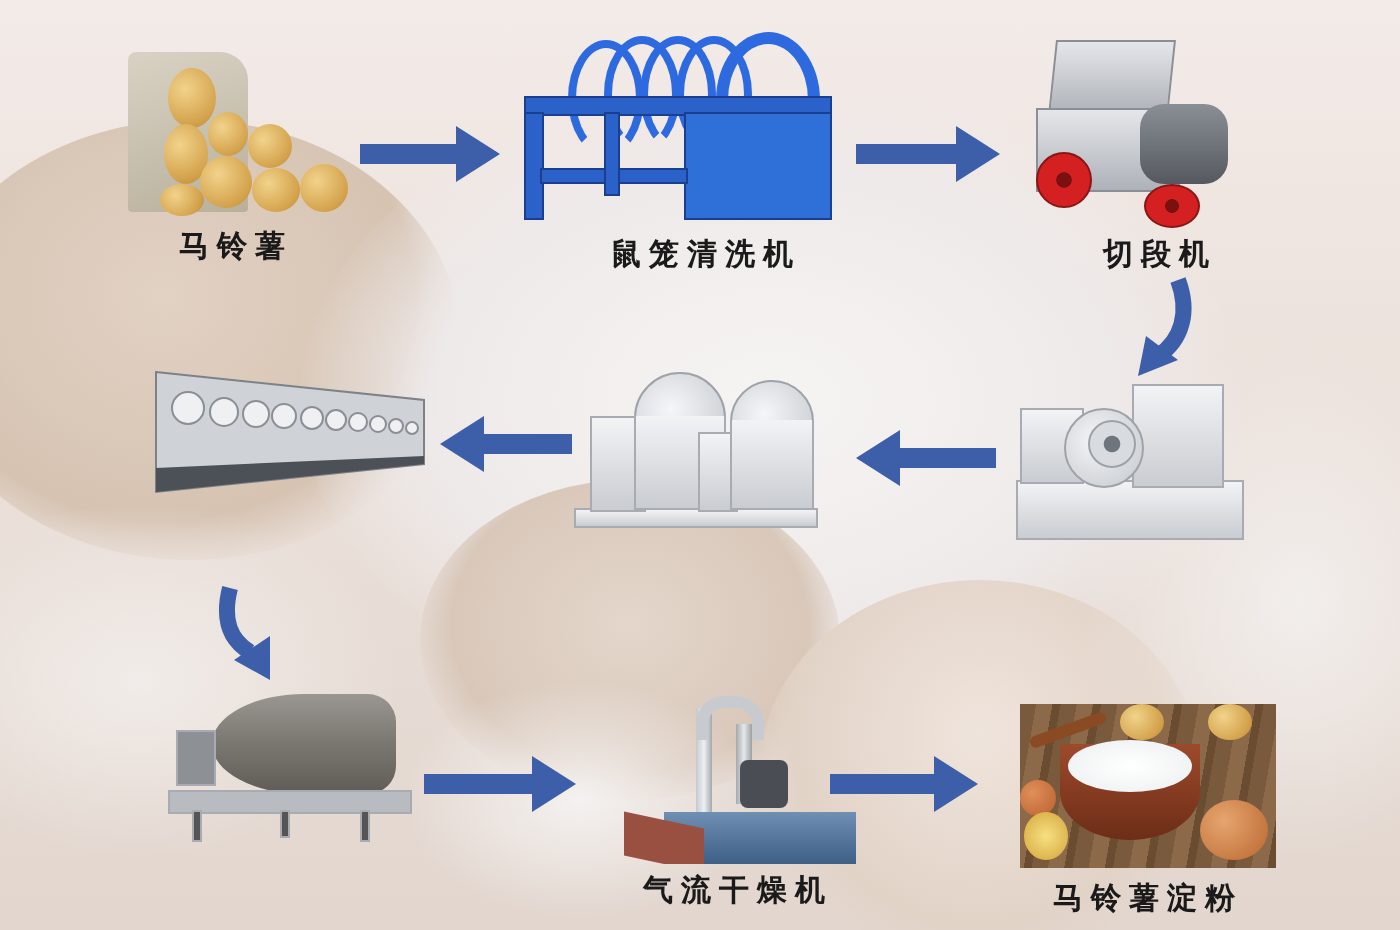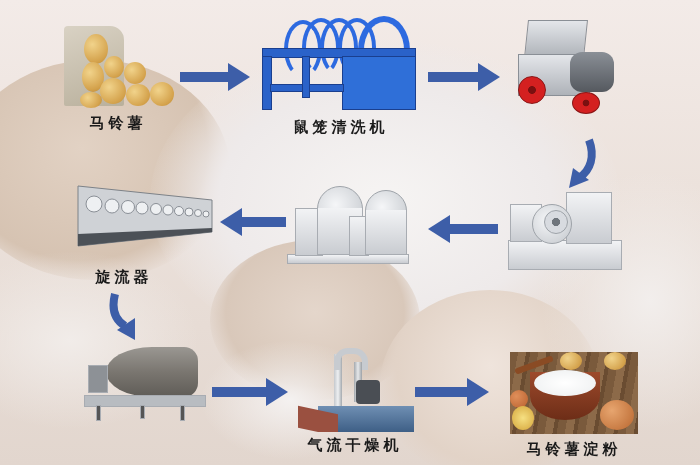--- a/index.html
+++ b/index.html
@@ -87,36 +87,37 @@
     <div class="drum-ring" style="left:40px; top:4px; width:30px; height:50px;"></div>
     <div class="drum-ring" style="left:58px; top:4px; width:30px; height:50px;"></div>
     <div class="drum-ring" style="left:76px; top:4px; width:30px; height:50px;"></div>
     <div class="drum-ring" style="left:96px; top:2px; width:40px; height:56px; border-width:6px;"></div>
     <div class="frame-blue" style="left:0; top:34px; width:152px; height:8px;"></div>
     <div class="frame-blue" style="left:0; top:42px; width:8px; height:52px;"></div>
     <div class="frame-blue" style="left:80px; top:42px; width:72px; height:52px; background:#2f6fd8;"></div>
     <div class="frame-blue" style="left:8px; top:70px; width:72px; height:6px;"></div>
     <div class="frame-blue" style="left:40px; top:42px; width:6px; height:40px;"></div>
   </div>
-  <div class="label" style="left:4px; top:104px; width:150px;">鼠笼清洗机</div>
+  <div class="label" style="left:16px; top:104px; width:150px;">鼠笼清洗机</div>
 </div>
 
 <svg class="arrow" style="left:428px; top:63px;" width="72" height="28" viewBox="0 0 72 28">
   <rect x="0" y="9" width="52" height="10" fill="#3d5ea8"></rect>
     <polygon points="50,0 72,14 50,28" fill="#3d5ea8"></polygon>
 </svg>
 
 <div class="step" style="left:510px; top:16px; width:110px; height:124px;">
   <div class="pic" style="left:0; top:0; width:110px; height:95px;">
     <div class="grey-box" style="left:16px; top:4px; width:58px; height:36px; transform: skewX(-6deg);"></div>
     <div class="grey-box" style="left:8px; top:38px; width:70px; height:40px;"></div>
     <div class="motor" style="left:60px; top:36px; width:44px; height:40px;"></div>
     <div class="red-wheel" style="left:8px; top:60px; width:26px; height:26px;"></div>
     <div class="red-wheel" style="left:62px; top:76px; width:26px; height:20px;"></div>
   </div>
+  <div class="label" style="left:30px; top:102px; width:80px;">切段机</div>
 </div>
 
 <svg class="arrow" style="left:565px; top:138px;" width="40" height="55" viewBox="0 0 40 55">
   <path d="M24,2 C30,18 26,32 14,40" stroke="#3d5ea8" stroke-width="8" fill="none"></path>
   <polygon points="4,50 8,30 24,42" fill="#3d5ea8"></polygon>
 </svg>
 
 <div class="step" style="left:508px; top:190px; width:120px; height:110px;">
   <div class="pic" style="left:0; top:0; width:120px; height:80px;">
     <div class="white-m" style="left:0; top:50px; width:112px; height:28px;"></div>
@@ -161,21 +162,20 @@
           <circle cx="82" cy="25" r="5.5"></circle>
           <circle cx="94" cy="26" r="5"></circle>
         <circle cx="105" cy="27" r="4.5"></circle>
           <circle cx="115" cy="28" r="4"></circle>
           <circle cx="124" cy="29" r="3.5"></circle>
           <circle cx="132" cy="30" r="3"></circle>
       </g>
       <polygon points="4,50 138,44 138,48 4,62" fill="#4c5157"></polygon>
     </svg>
   </div>
-  <div class="label" style="left:10px; top:84px; width:80px;">旋流器</div>
 </div>
 
 <svg class="arrow" style="left:105px; top:292px;" width="40" height="52" viewBox="0 0 40 52">
   <path d="M10,2 C6,18 10,28 20,34" stroke="#3d5ea8" stroke-width="8" fill="none"></path>
   <polygon points="30,48 12,38 30,26" fill="#3d5ea8"></polygon>
 </svg>
 
 <div class="step" style="left:80px; top:345px; width:130px; height:115px;">
   <div class="pic" style="left:0; top:0; width:130px; height:75px;">
     <div class="drum-grey" style="left:26px; top:2px; width:92px; height:50px;"></div>
@@ -185,21 +185,21 @@
     <div class="white-m" style="left:100px; top:60px; width:3px; height:14px; background:#555;"></div>
     <div class="white-m" style="left:60px; top:60px; width:3px; height:12px; background:#555;"></div>
   </div>
 </div>
 
 <svg class="arrow" style="left:212px; top:378px;" width="76" height="28" viewBox="0 0 76 28">
   <rect x="0" y="9" width="56" height="10" fill="#3d5ea8"></rect>
     <polygon points="54,0 76,14 54,28" fill="#3d5ea8"></polygon>
 </svg>
 
-<div class="step" style="left:294px; top:348px; width:130px; height:112px;">
+<div class="step" style="left:308px; top:348px; width:130px; height:112px;">
   <div class="pic" style="left:4px; top:0; width:116px; height:84px; overflow:hidden;">
     <div style="position:absolute; left:36px; top:6px; width:8px; height:60px; background:linear-gradient(90deg,#c4c8cd,#eef0f2,#a4a9ae);"></div>
     <div style="position:absolute; left:36px; top:0; width:22px; height:16px; border:6px solid #c7cbd0; border-bottom:none; border-radius:14px 14px 0 0;"></div>
     <div style="position:absolute; left:56px; top:14px; width:8px; height:40px; background:linear-gradient(90deg,#a4a9ae,#e6e8ea,#9ca1a6);"></div>
     <div style="position:absolute; left:58px; top:32px; width:24px; height:24px; background:#4a4e54; border-radius:4px;"></div>
     <div style="position:absolute; left:20px; top:58px; width:96px; height:26px; background:linear-gradient(180deg,#6f8fb3,#3e5f86);"></div>
     <div style="position:absolute; left:0; top:62px; width:40px; height:22px; background:#9a5040; transform:skewY(12deg);"></div>
   </div>
   <div class="label" style="left:-4px; top:88px; width:130px;">气流干燥机</div>
 </div>

